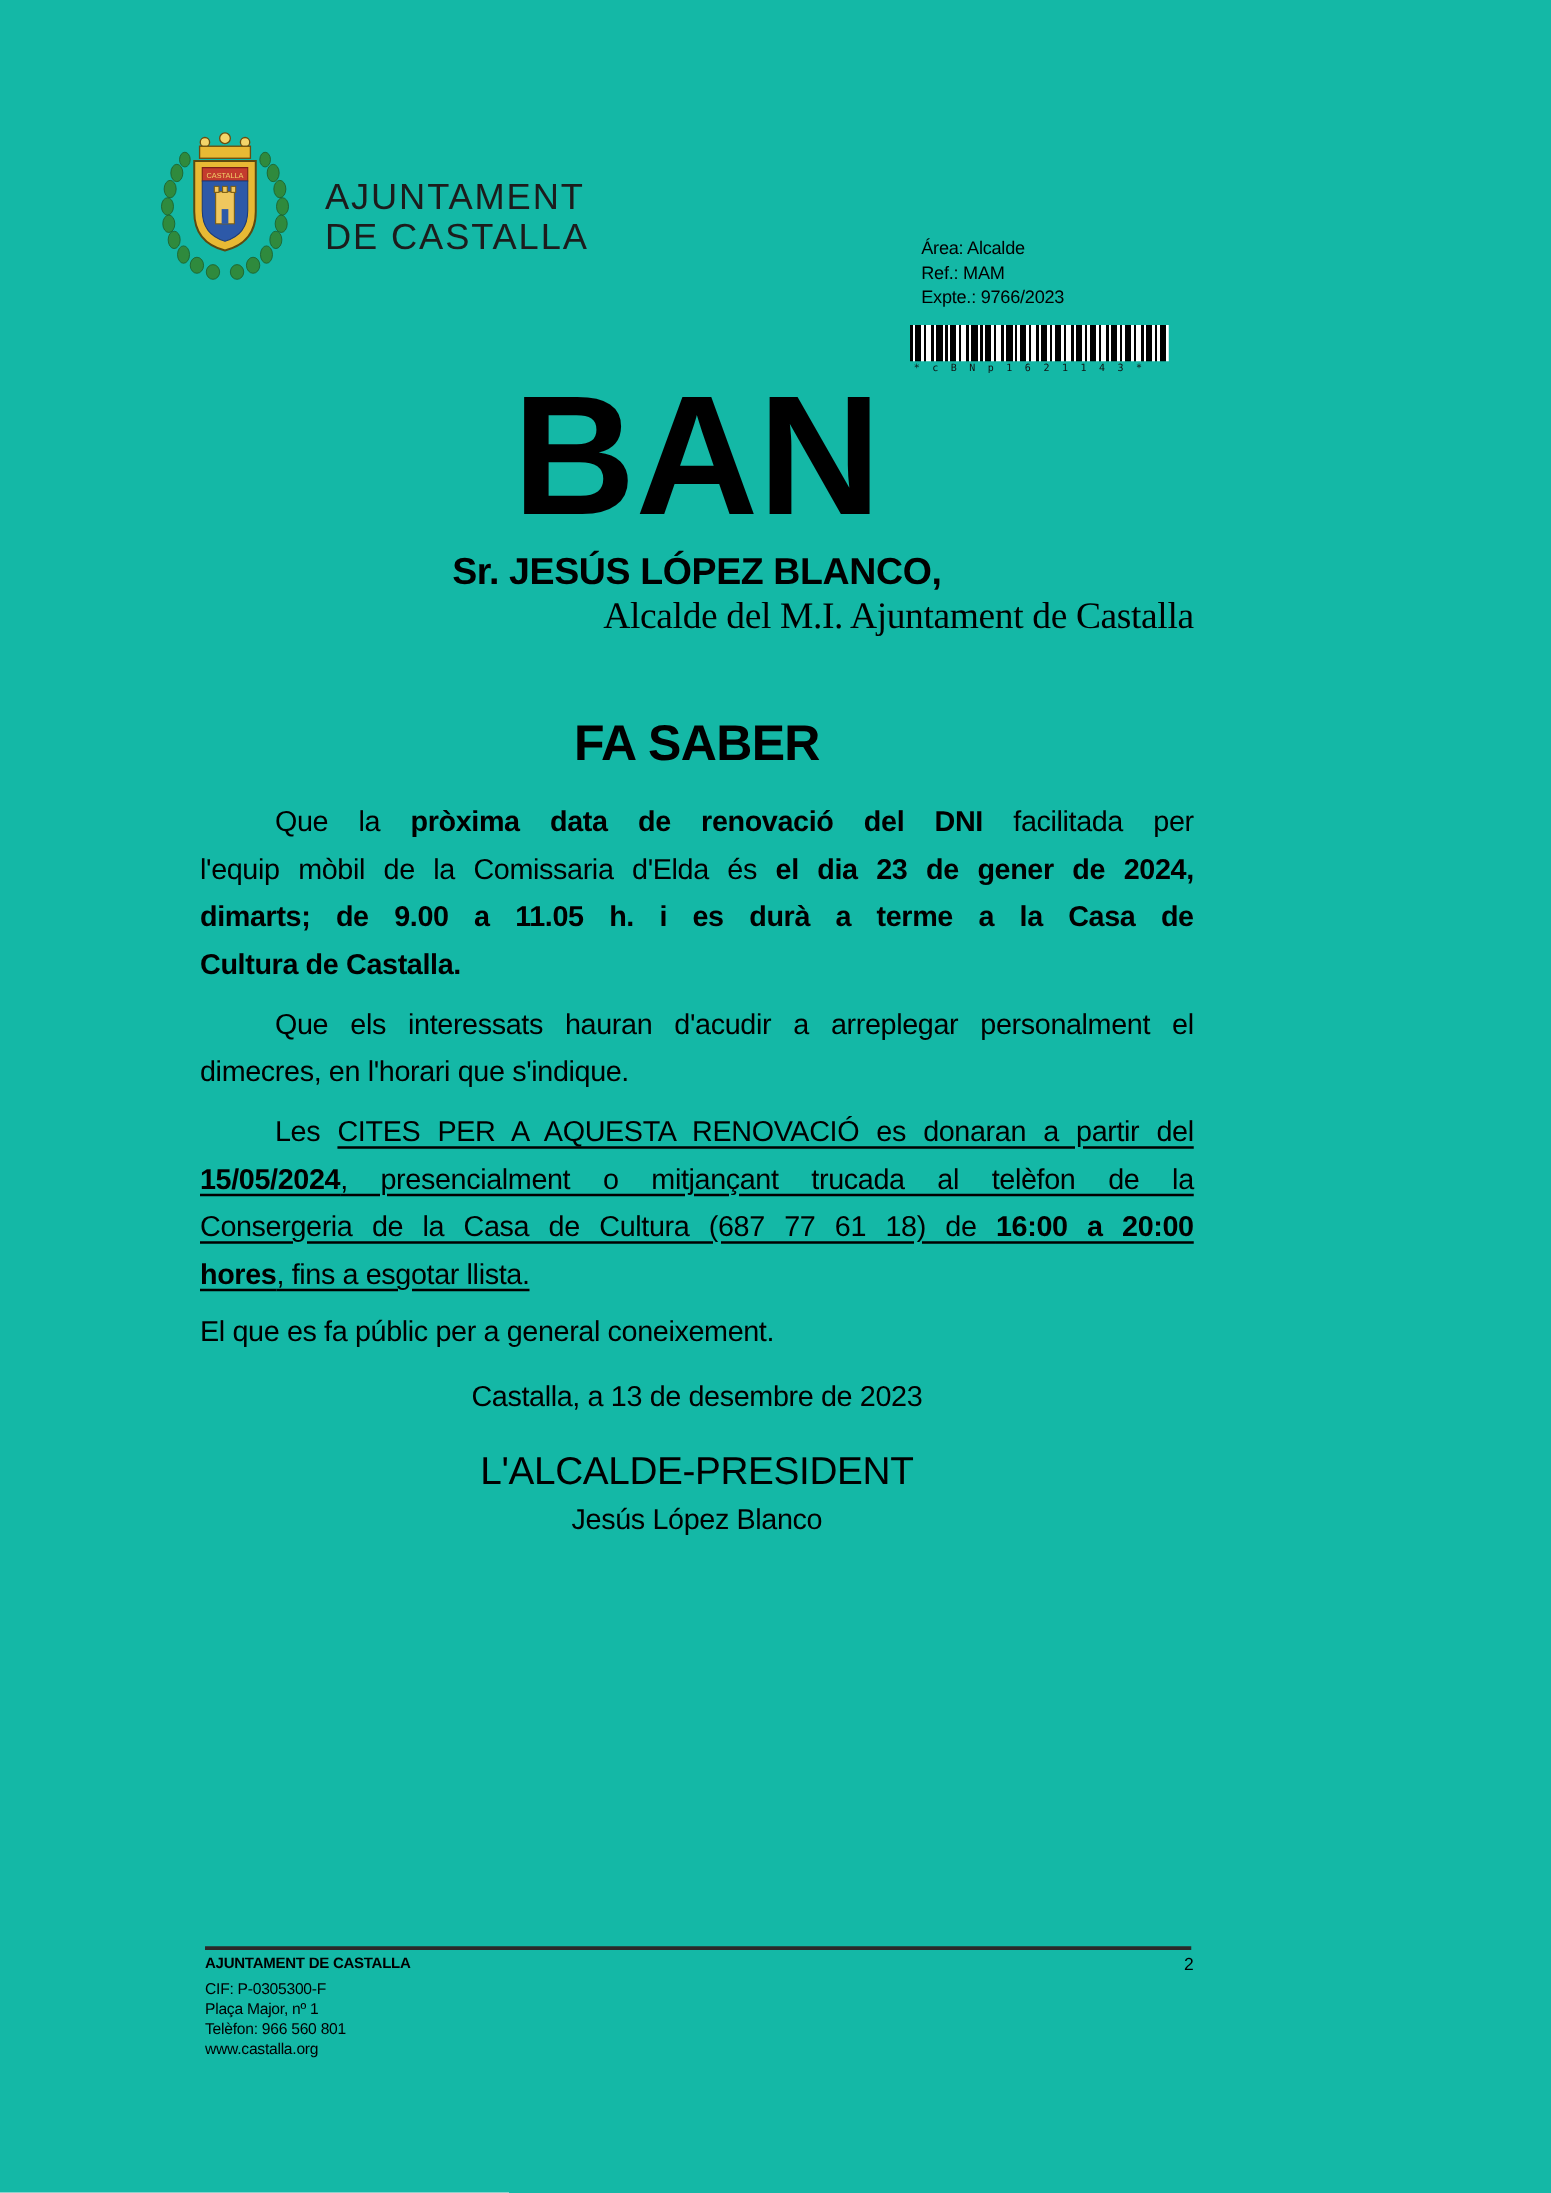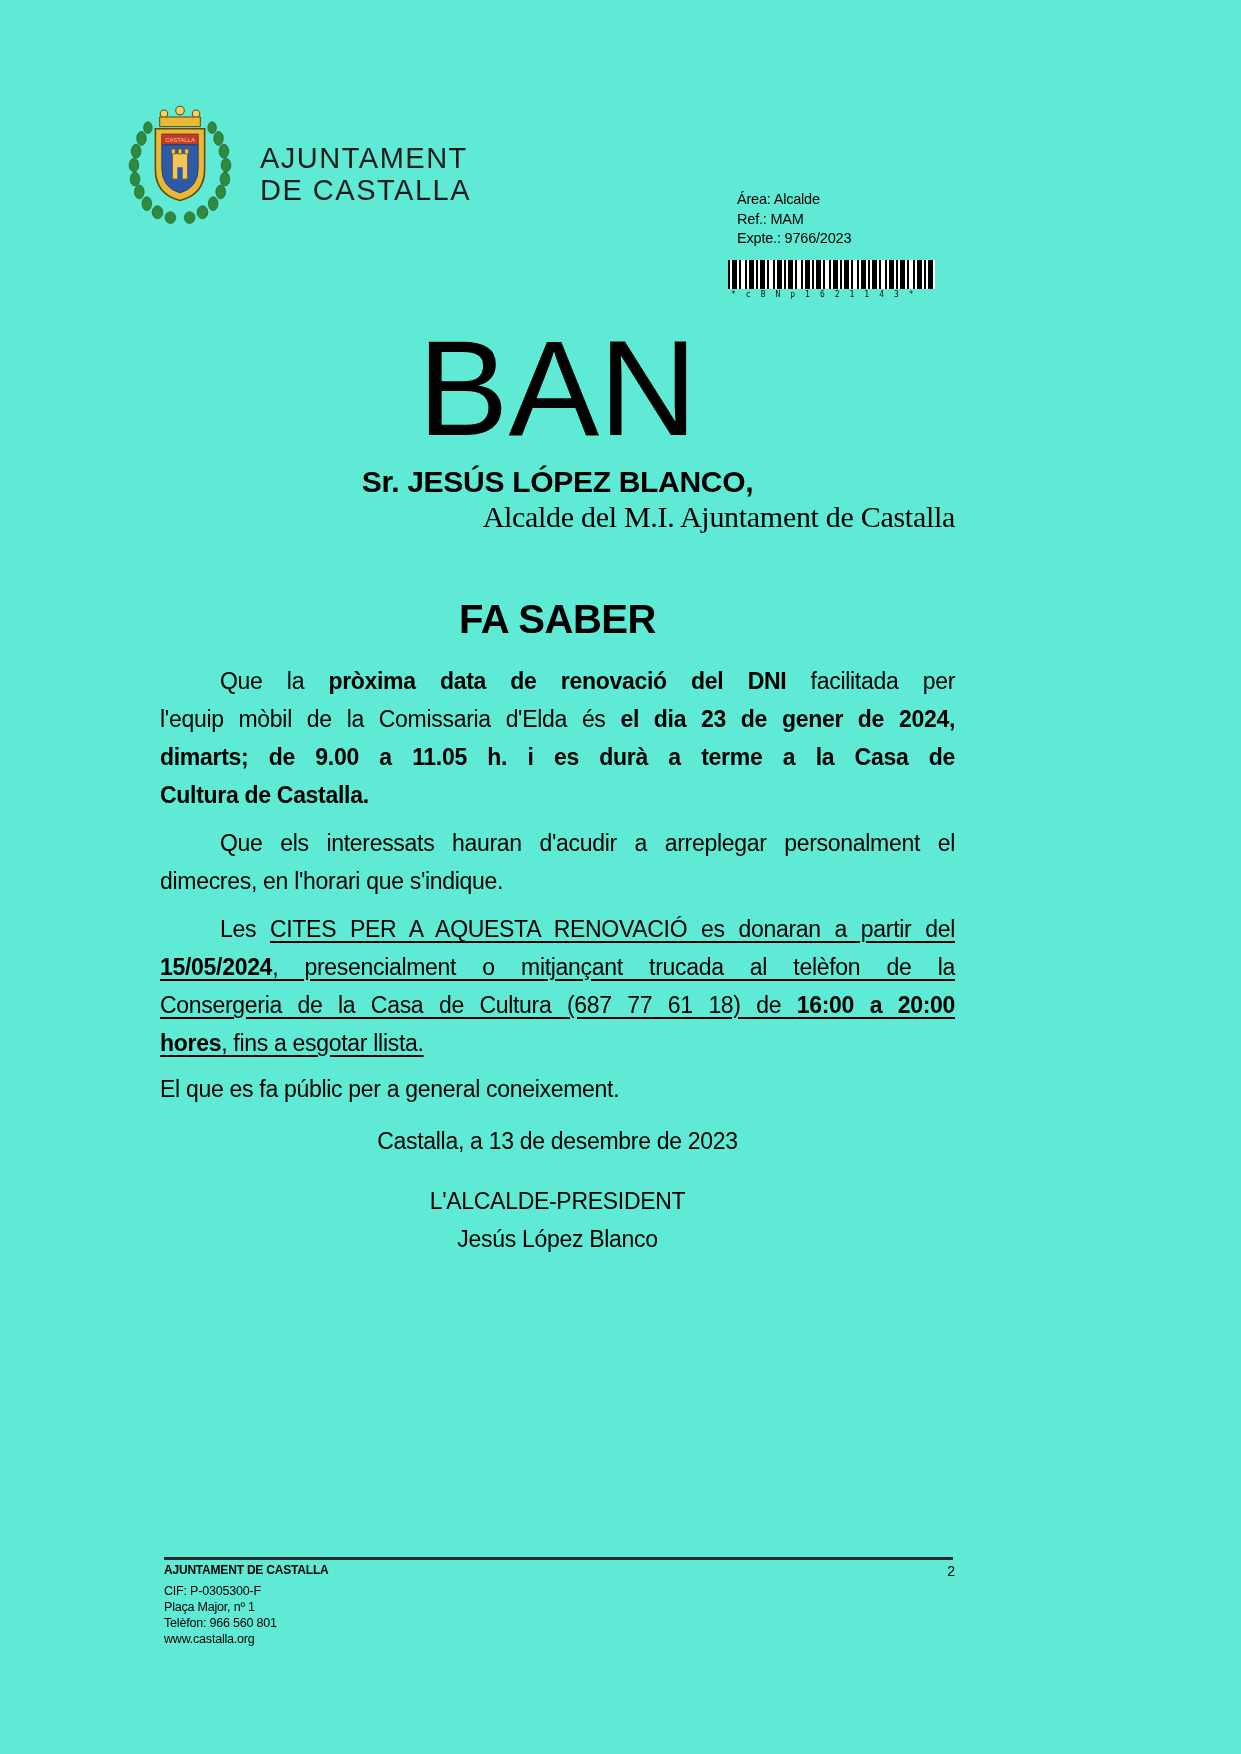--- a/index.html
+++ b/index.html
@@ -1,20 +1,20 @@
 <!DOCTYPE html>
 <html lang="ca"><head>
 <meta charset="utf-8">
 <style>
   * { margin:0; padding:0; box-sizing:border-box; }
   html,body { background:#e9e9e9; }
   .page {
     position:relative;
     width:1241px; height:1754px;
-    background:#5eead4;
+    background:#14b8a6;
     font-family:"Liberation Sans", sans-serif;
     color:#000;
     overflow:hidden;
     margin:0 auto;
   }
 
   
   .crest { position:absolute; left:124px; top:102px; }
   .org-name {
     position:absolute; left:260px; top:142px;
@@ -42,22 +42,22 @@
     width:207px; margin-top:1px; padding-left:3px;
     color:#111;
   }
 
   
   .content {
     position:absolute; left:160px; top:296px; width:795px;
     letter-spacing:-0.3px;
   }
   .ban-title {
-    margin-top:24px;
-    font-size:136px; line-height:136px; font-weight:400;
+    margin-top:0;
+    font-size:136px; line-height:136px; font-weight:700;
     text-align:center; letter-spacing:0;
   }
   .signatory-name {
     margin-top:8px; font-size:30px; line-height:35px;
     font-weight:bold; text-align:center;
   }
   .signatory-role {
     font-size:30px; line-height:35px; text-align:right;font-family:Liberation Serif, serif;
   }
   .subtitle {
@@ -71,21 +71,21 @@
   .para.just .line { text-align:justify; text-align-last:justify; }
   .para.just .line.last { text-align-last:left; }
   .para.indent .line:first-child { padding-left:60px; }
   .b { font-weight:bold; }
   .u { text-decoration:underline; text-decoration-thickness:2px; text-underline-offset:4px; }
   .closing-para { margin-top:8px; }
   .dateline {
     margin-top:14px; font-size:23px; line-height:38px; text-align:center;
   }
   .sig-title {
-    margin-top:22px; font-size:23px; line-height:38px; text-align:center;
+    margin-top:22px; font-size:31px; line-height:38px; text-align:center;
   }
   .sig-name { font-size:23px; line-height:38px; text-align:center; }
 
   
   .footer-rule {
     position:absolute; left:164px; top:1557px; width:789px; height:3px;
     background:#2a2a2a;
   }
   .footer-org {
     position:absolute; left:164px; top:1563px;

